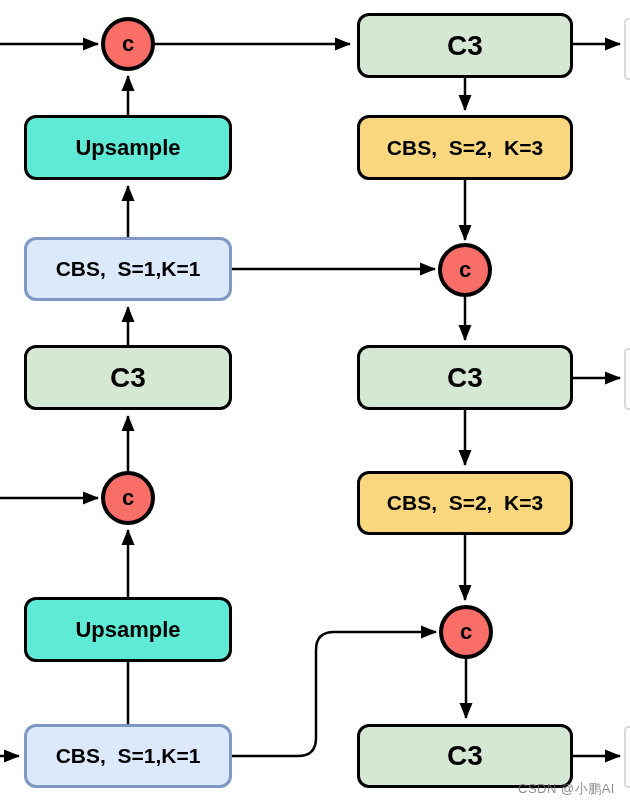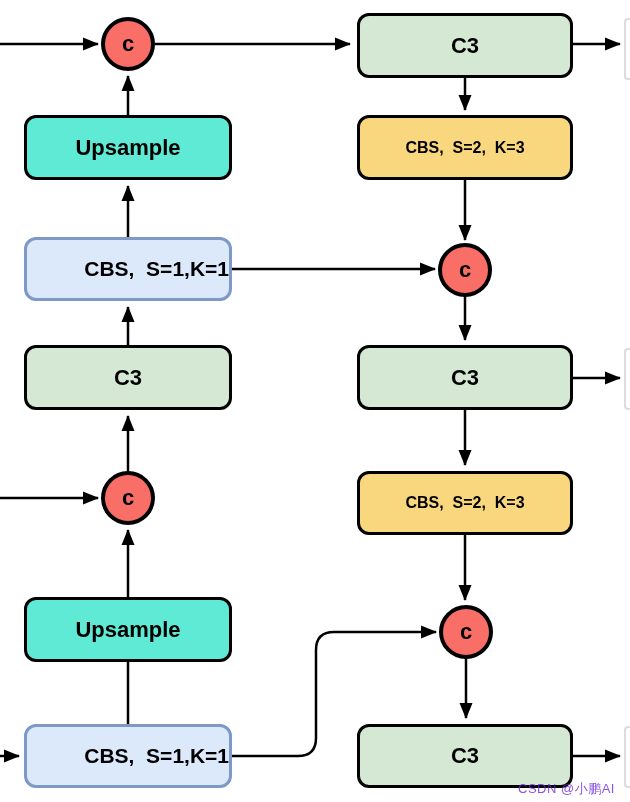--- a/index.html
+++ b/index.html
@@ -6,37 +6,37 @@
   .stage{
     position:relative;width:630px;height:802px;background:#ffffff;overflow:hidden;
     font-family:"Liberation Sans", sans-serif;
   }
   .wires{position:absolute;left:0;top:0;width:630px;height:802px;z-index:1;}
   .box{
     position:absolute;z-index:2;display:flex;align-items:center;justify-content:center;
     border-radius:12px;font-weight:bold;color:#000;box-sizing:border-box;
   }
   .box .lbl{white-space:pre;}
-  .green {background:#d5e8d4;border:3.5px solid #000;font-size:22px;}
+  .green {background:#d5e8d4;border:3.5px solid #000;font-size:28px;}
   .yellow{background:#5eead4;border:3.5px solid #000;font-size:22px;}
-  .orange{background:#f9d77e;border:3.5px solid #000;font-size:16px;}
-  .blue  {background:#dbe9fb;border:3.5px solid #7d99c4;font-size:21px;justify-content:flex-end;}
+  .orange{background:#f9d77e;border:3.5px solid #000;font-size:21px;}
+  .blue  {background:#dbe9fb;border:3.5px solid #7d99c4;font-size:21px;}
   .concat{
     position:absolute;z-index:2;width:46px;height:46px;border-radius:50%;
     background:#f96e66;border:4px solid #000;box-sizing:content-box;
     display:flex;align-items:center;justify-content:center;
     font-weight:bold;font-size:22px;color:#000;
   }
   .edge-sliver{
     position:absolute;right:0;width:4px;z-index:0;background:#ffffff;
     border:2px solid #dcdcdc;border-right:none;border-radius:4px 0 0 4px;
   }
   .watermark{
     position:absolute;z-index:3;left:518px;top:780px;font-size:13px;
-    color:#6d28d9;opacity:0.8;letter-spacing:0.5px;white-space:nowrap;
+    color:#737373;opacity:0.8;letter-spacing:0.5px;white-space:nowrap;
   }
 </style>
 </head>
 <body>
 
 <div class="stage">
 
   <svg class="wires" viewBox="0 0 630 802">
     <defs>
       <marker id="ah" markerUnits="userSpaceOnUse" markerWidth="20" markerHeight="16" refX="16" refY="7" orient="auto">

